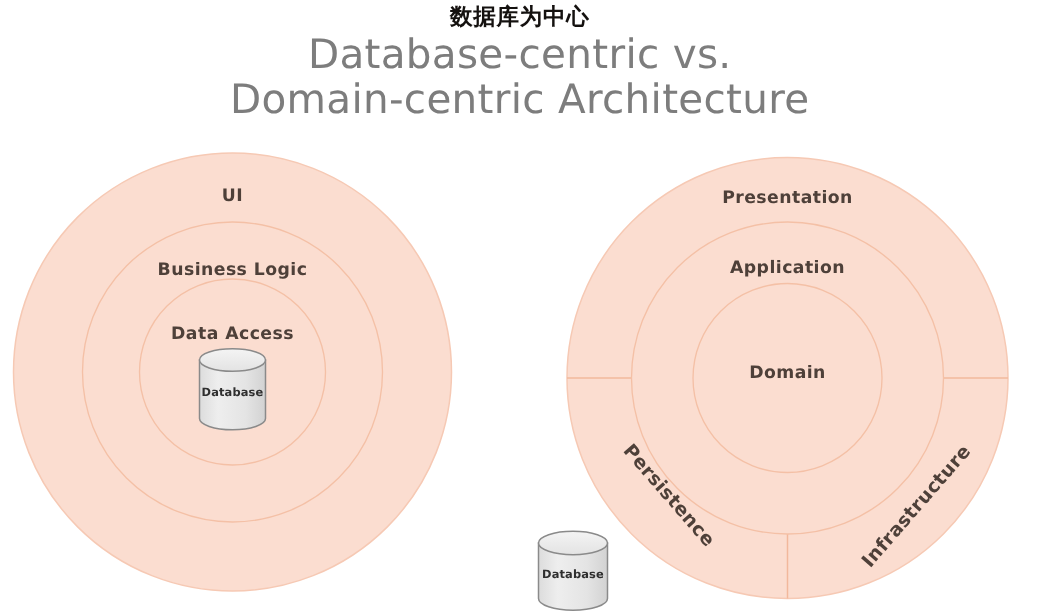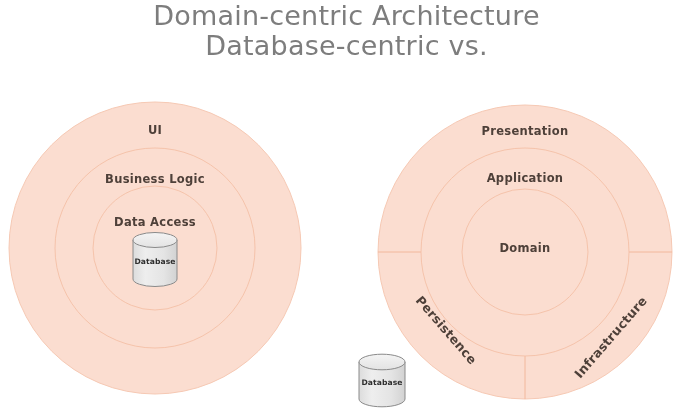--- a/index.html
+++ b/index.html
@@ -146,21 +146,22 @@
 
       <g>
         <path d="M359,362 L359,399 A23,7.8 0 0 0 405,399 L405,362 Z" fill="url(#cylBodyGrad)" stroke="#8a8a8a" stroke-width="1"></path>
         <ellipse cx="382" cy="362" rx="23" ry="7.8" fill="url(#cylTopGrad)" stroke="#8a8a8a" stroke-width="1"></ellipse>
         <text class="db-label" x="382" y="385" text-anchor="middle">Database</text>
       </g>
     </g>
   </svg>
 
   <div class="header-block">
+    <div class="cn-annotation cn-top">数据库为中心</div>
 
     <div class="main-title">
+      <span class="line">Database-centric vs.</span>
       <span class="line">Domain-centric Architecture</span>
-      <span class="line">Database-centric vs.</span>
     </div>
 
   </div>
 
 </div>
 
 </body></html>

